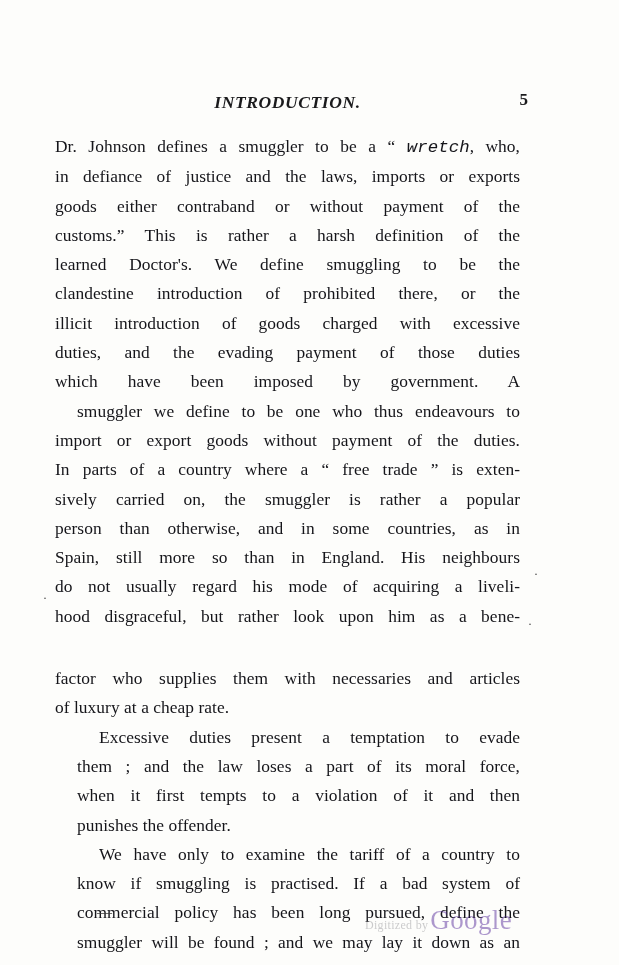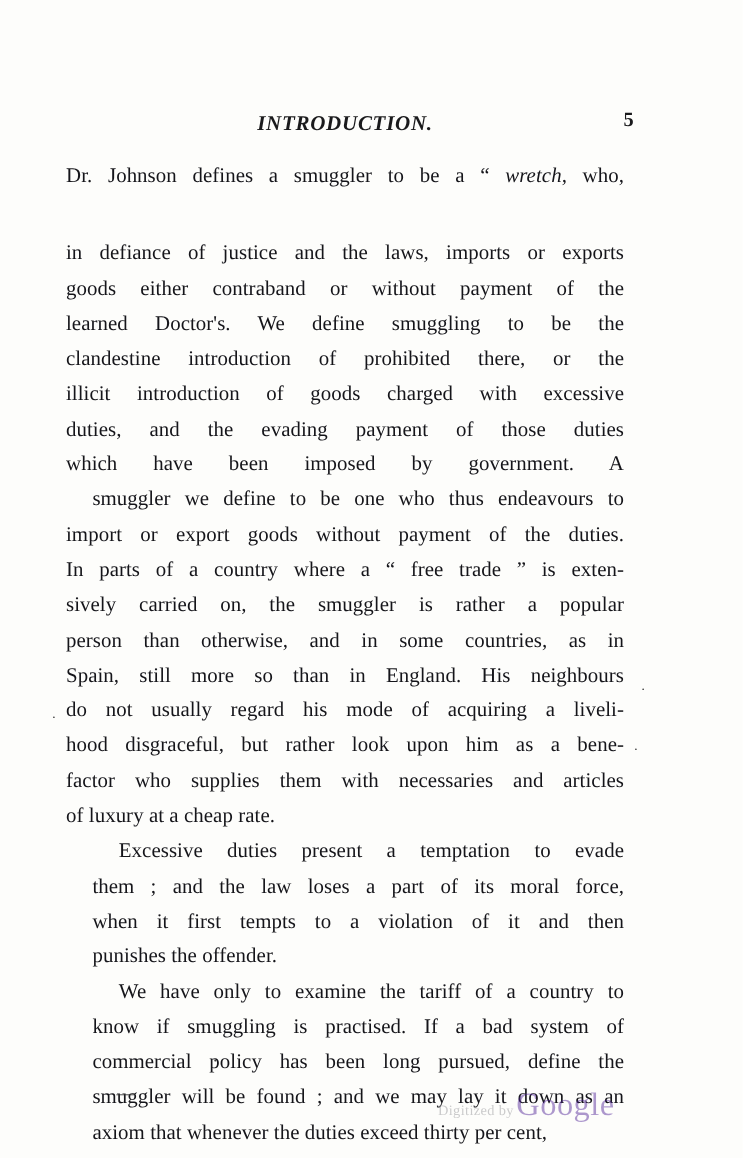--- a/index.html
+++ b/index.html
@@ -62,20 +62,21 @@
     font-size: 17.4px;
     line-height: 29.3px;
     color: #15151a;
     letter-spacing: 0.05px;
   }
   p.para.indent {
     text-indent: 22px;
   }
   p.para .ital {
     font-style: italic;
+    font-family: Liberation Mono, monospace;
   }
   
   p.para span.line {
     display: block;
   }
   .stray-mark {
     position: absolute;
     color: #3a3a3a;
     font-size: 12px;
     line-height: 1;
@@ -133,36 +134,37 @@
   <div class="page-inner">
 
     <div class="header">
       <div class="running-head">INTRODUCTION.</div>
       <div class="folio">5</div>
     </div>
 
     <div class="body-text">
       <p class="para" id="para-1">
           <span class="line" style="text-align: justify; text-align-last: justify;">Dr. Johnson defines a smuggler to be a “ <span class="ital">wretch</span>, who,</span>
-          <span class="line" style="text-align: justify; text-align-last: justify; margin-top: 35px;">in defiance of justice and the laws, imports or exports</span>
+          <span class="line" style="text-align: justify; text-align-last: justify;">in defiance of justice and the laws, imports or exports</span>
           <span class="line" style="text-align: justify; text-align-last: justify;">goods either contraband or without payment of the</span>
+          <span class="line" style="text-align: justify; text-align-last: justify;">customs.”   This is rather a harsh definition of the</span>
           <span class="line" style="text-align: justify; text-align-last: justify;">learned Doctor's.   We define smuggling to be the</span>
           <span class="line" style="text-align: justify; text-align-last: justify;">clandestine introduction of prohibited there, or the</span>
           <span class="line" style="text-align: justify; text-align-last: justify;">illicit introduction of goods charged with excessive</span>
           <span class="line" style="text-align: justify; text-align-last: justify;">duties, and the evading payment of those duties</span>
           <span class="line" style="text-align: justify; text-align-last: justify;">which have been imposed by government.   A</span>
           <span class="line" style="text-align: justify; text-align-last: justify; margin-left: 22px;">smuggler we define to be one who thus endeavours to</span>
           <span class="line" style="text-align: justify; text-align-last: justify;">import or export goods without payment of the duties.</span>
           <span class="line" style="text-align: justify; text-align-last: justify;">In parts of a country where a “ free trade ” is exten-</span>
           <span class="line" style="text-align: justify; text-align-last: justify;">sively carried on, the smuggler is rather a popular</span>
           <span class="line" style="text-align: justify; text-align-last: justify;">person than otherwise, and in some countries, as in</span>
           <span class="line" style="text-align: justify; text-align-last: justify;">Spain, still more so than in England.  His neighbours</span>
           <span class="line" style="text-align: justify; text-align-last: justify;">do not usually regard his mode of acquiring a liveli-</span>
           <span class="line" style="text-align: justify; text-align-last: justify;">hood disgraceful, but rather look upon him as a bene-</span>
-          <span class="line" style="text-align: justify; text-align-last: justify;">factor who supplies them with necessaries and articles</span>
+          <span class="line" style="text-align: justify; text-align-last: justify; margin-top: 33px;">factor who supplies them with necessaries and articles</span>
           <span class="line" style="text-align: left; text-align-last: left;">of luxury at a cheap rate.</span>
         </p>
       <p class="para indent" id="para-2">
           <span class="line" style="text-align: justify; text-align-last: justify; padding-left: 22px;">Excessive duties present a temptation to evade</span>
           <span class="line" style="text-align: justify; text-align-last: justify;">them ; and the law loses a part of its moral force,</span>
           <span class="line" style="text-align: justify; text-align-last: justify;">when it first tempts to a violation of it and then</span>
           <span class="line" style="text-align: left; text-align-last: left;">punishes the offender.</span>
         </p>
       <p class="para indent" id="para-3">
           <span class="line" style="text-align: justify; text-align-last: justify; padding-left: 22px;">We have only to examine the tariff of a country to</span>

